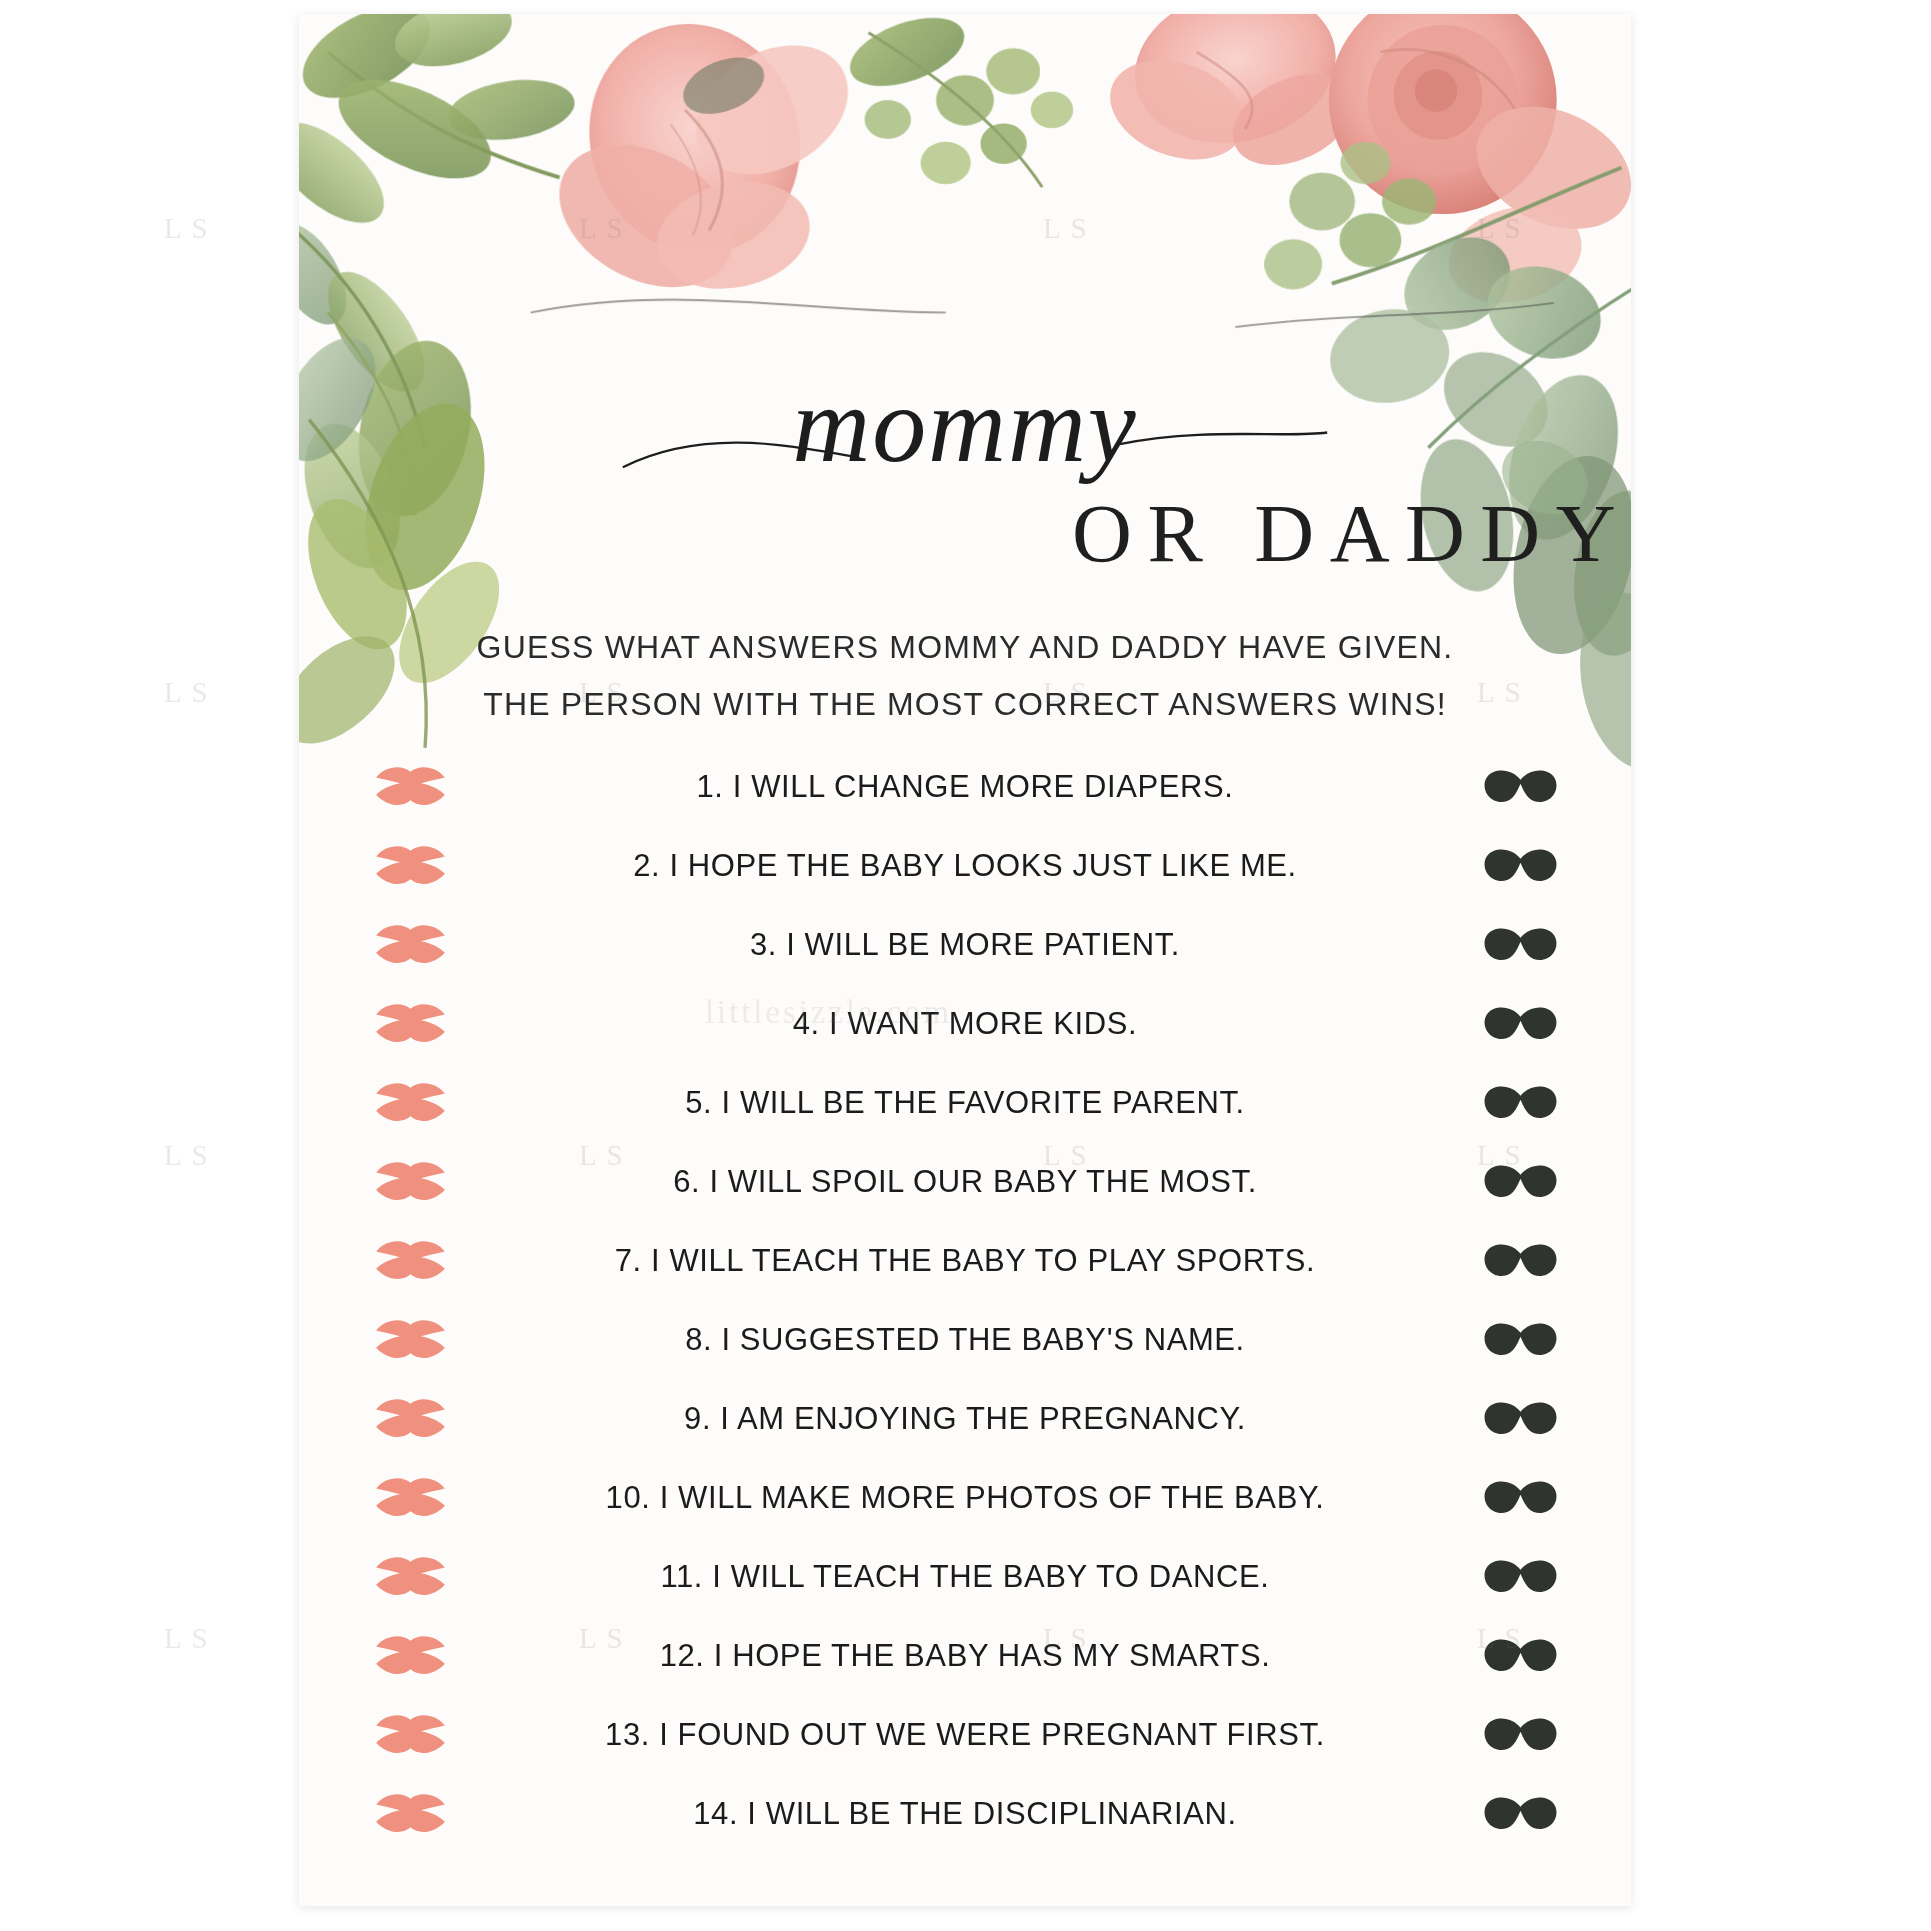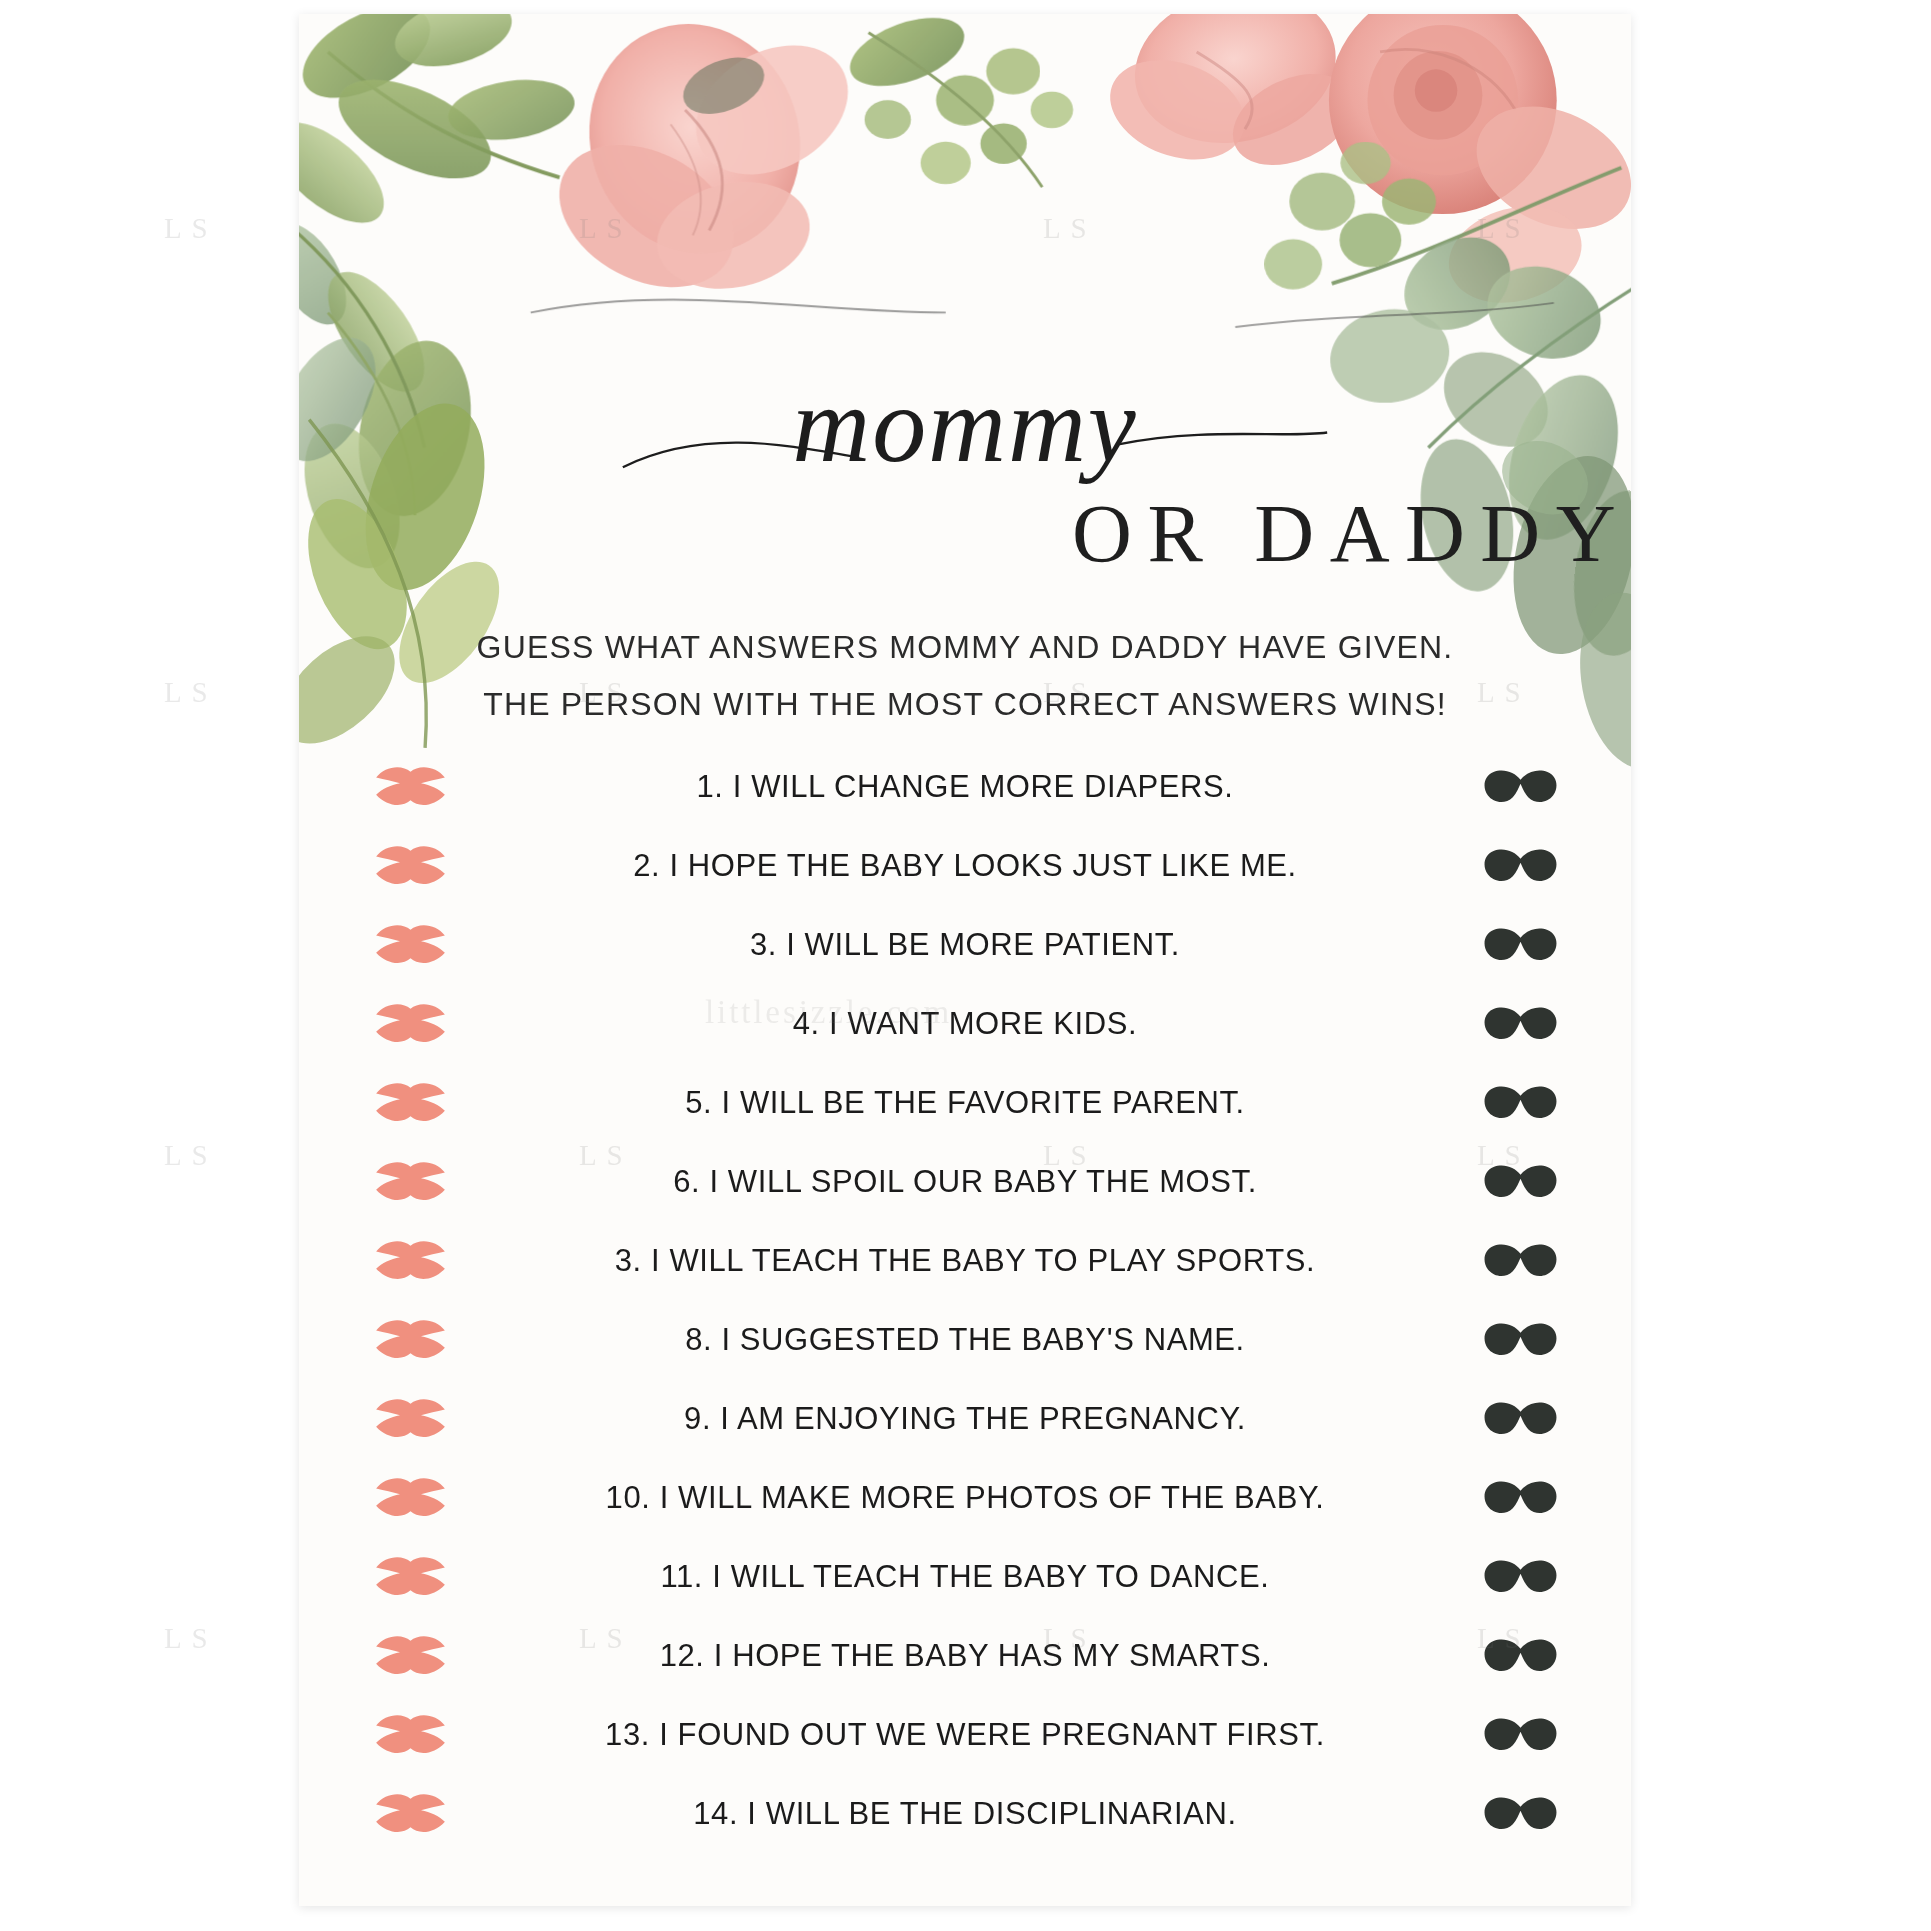--- a/index.html
+++ b/index.html
@@ -367,21 +367,21 @@
               </svg>
           </div>
         </div>
 
         <div class="qrow">
           <div class="lips-cell">
             <svg width="75" height="42" viewBox="0 0 78 44">
                 <path d="M39 6 C 30 -2, 12 0, 3 12 C 12 14, 20 16, 28 18 C 18 20, 9 24, 3 30 C 14 42, 30 44, 39 36 C 48 44, 64 42, 75 30 C 69 24, 60 20, 50 18 C 58 16, 66 14, 75 12 C 66 0, 48 -2, 39 6 Z" fill="#f0907f"></path>
               </svg>
           </div>
-          <div class="qtext">3. I WILL TEACH THE BABY TO PLAY SPORTS.</div>
+          <div class="qtext">7. I WILL TEACH THE BABY TO PLAY SPORTS.</div>
           <div class="stache-cell">
             <svg width="77" height="39" viewBox="0 0 80 40">
                 <path d="M40 12 C 34 4, 22 0, 12 4 C 2 8, 0 20, 6 28 C 12 36, 24 38, 32 30 C 36 26, 38 20, 40 16 C 42 20, 44 26, 48 30 C 56 38, 68 36, 74 28 C 80 20, 78 8, 68 4 C 58 0, 46 4, 40 12 Z" fill="#2f3430"></path>
               </svg>
           </div>
         </div>
 
         <div class="qrow">
           <div class="lips-cell">
             <svg width="75" height="42" viewBox="0 0 78 44">

